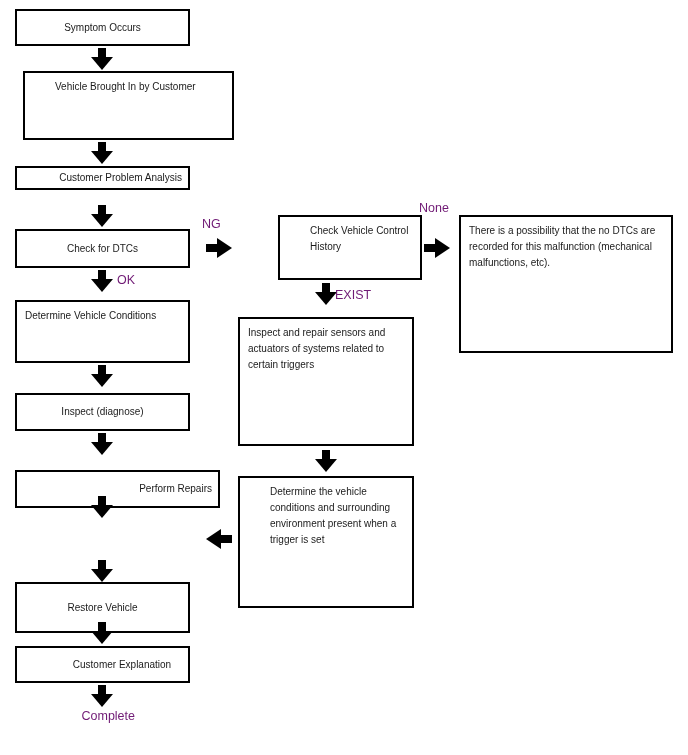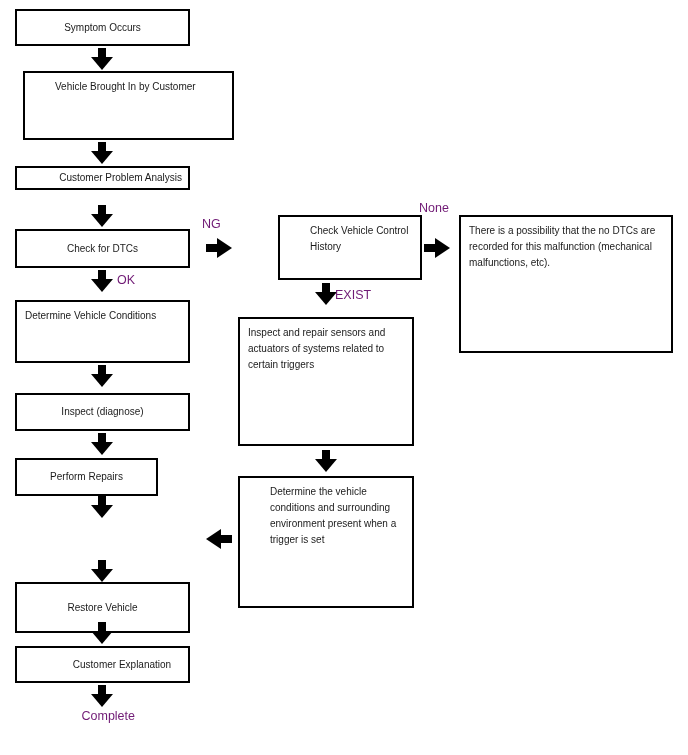--- a/index.html
+++ b/index.html
@@ -180,21 +180,21 @@
 
   <div class="node center" style="left:15px; top:393px; width:175px; height:38px;">
     <span class="node-label">Inspect (diagnose)</span>
   </div>
 
   <div class="arrow-down" style="left:91px; top:433px;">
     <span class="shaft"></span>
       <span class="head"></span>
   </div>
 
-  <div class="node center" style="left:15px; top:458px; width:143px; height:38px;">
+  <div class="node center" style="left:15px; top:470px; width:205px; height:38px;justify-content:flex-end;">
     <span class="node-label">Perform Repairs</span>
   </div>
 
   <div class="arrow-down" style="left:91px; top:496px;">
     <span class="shaft"></span>
       <span class="head"></span>
   </div>
 
 
   <div class="arrow-left" style="left:206px; top:529px;">

